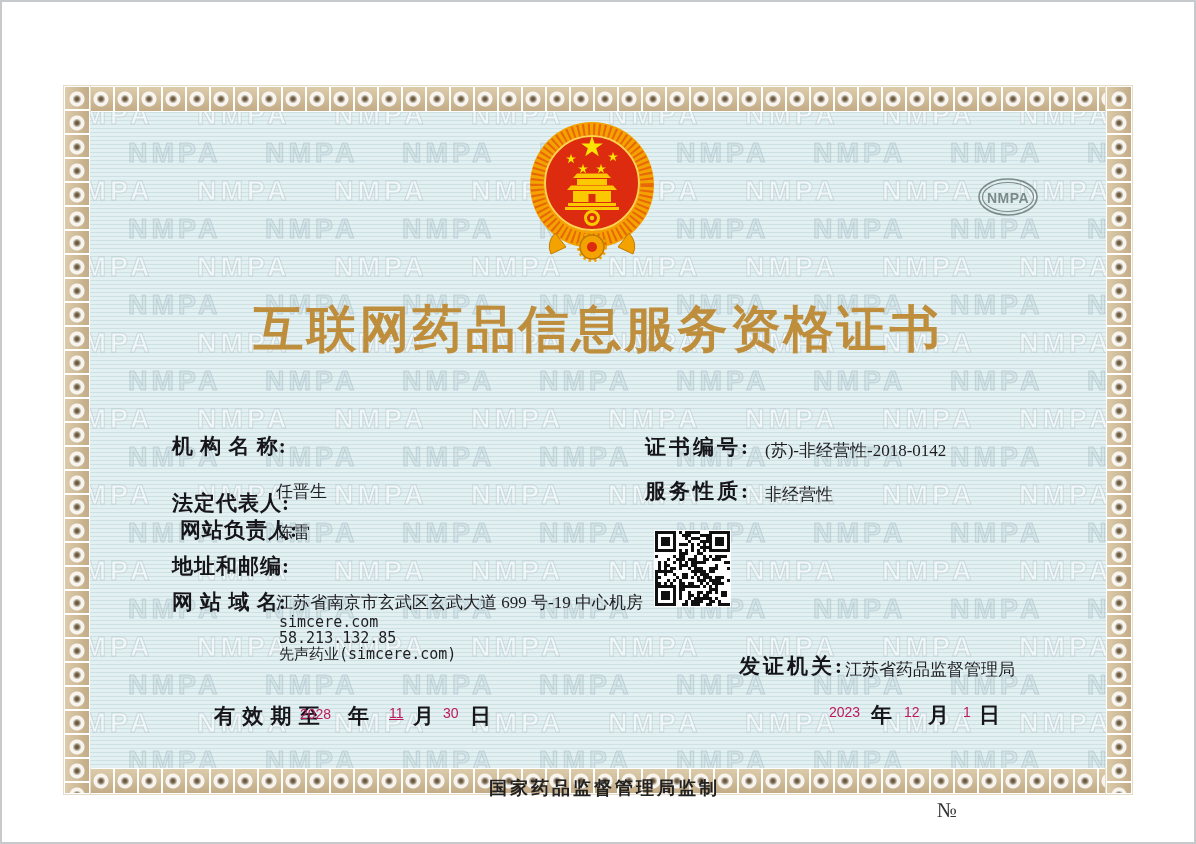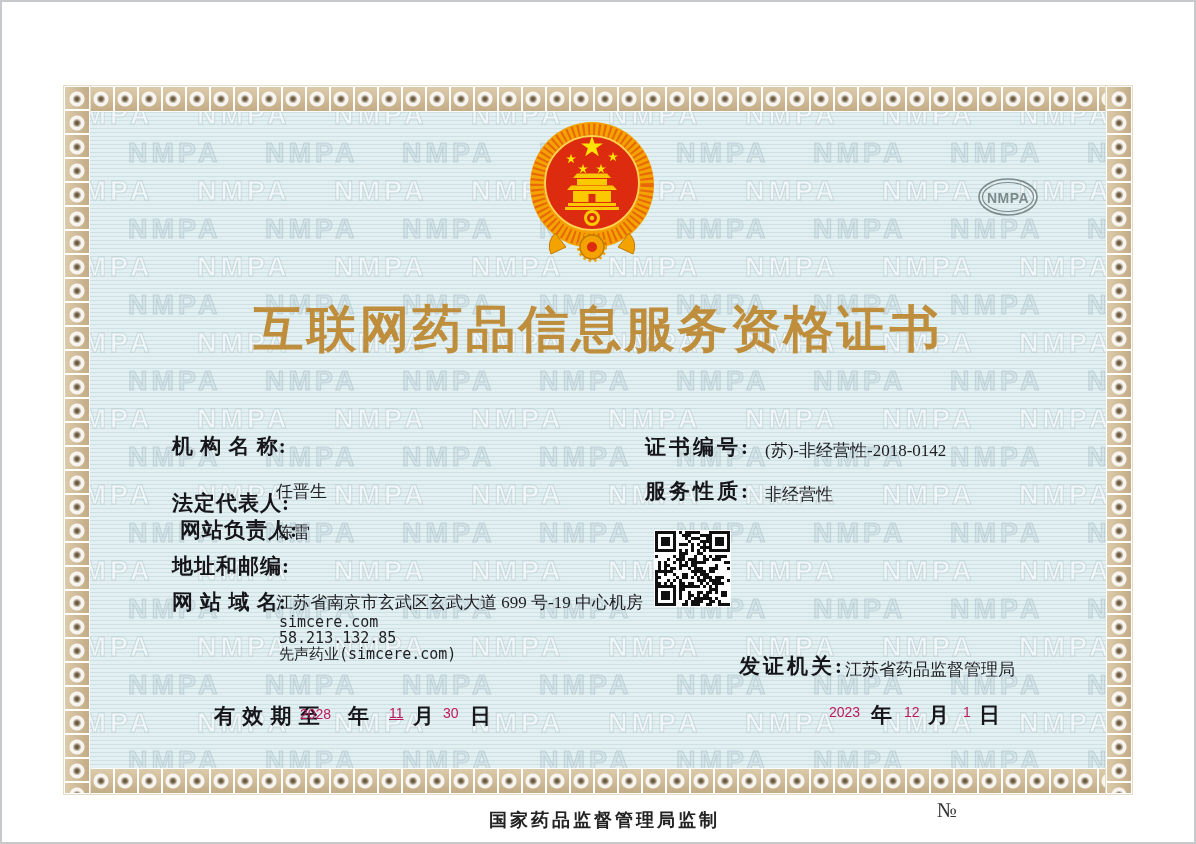--- a/index.html
+++ b/index.html
@@ -923,16 +923,16 @@
   <span class="num" style="left:441px;top:703px;">30</span>
   <span class="unit" style="left:468px;top:700px;">日</span>
 
   <span class="num" style="left:827px;top:702px;">2023</span>
   <span class="unit" style="left:869px;top:699px;">年</span>
   <span class="num" style="left:902px;top:702px;">12</span>
   <span class="unit" style="left:926px;top:699px;">月</span>
   <span class="num" style="left:961px;top:702px;">1</span>
   <span class="unit" style="left:977px;top:699px;">日</span>
 
-  <span class="footer-text" style="left:487px;top:806px;">国家药品监督管理局监制</span>
+  <span class="footer-text" style="left:487px;top:774px;">国家药品监督管理局监制</span>
   <span class="serial" style="left:935px;top:796px;">№</span>
 
 </div>
 
 </body></html>

